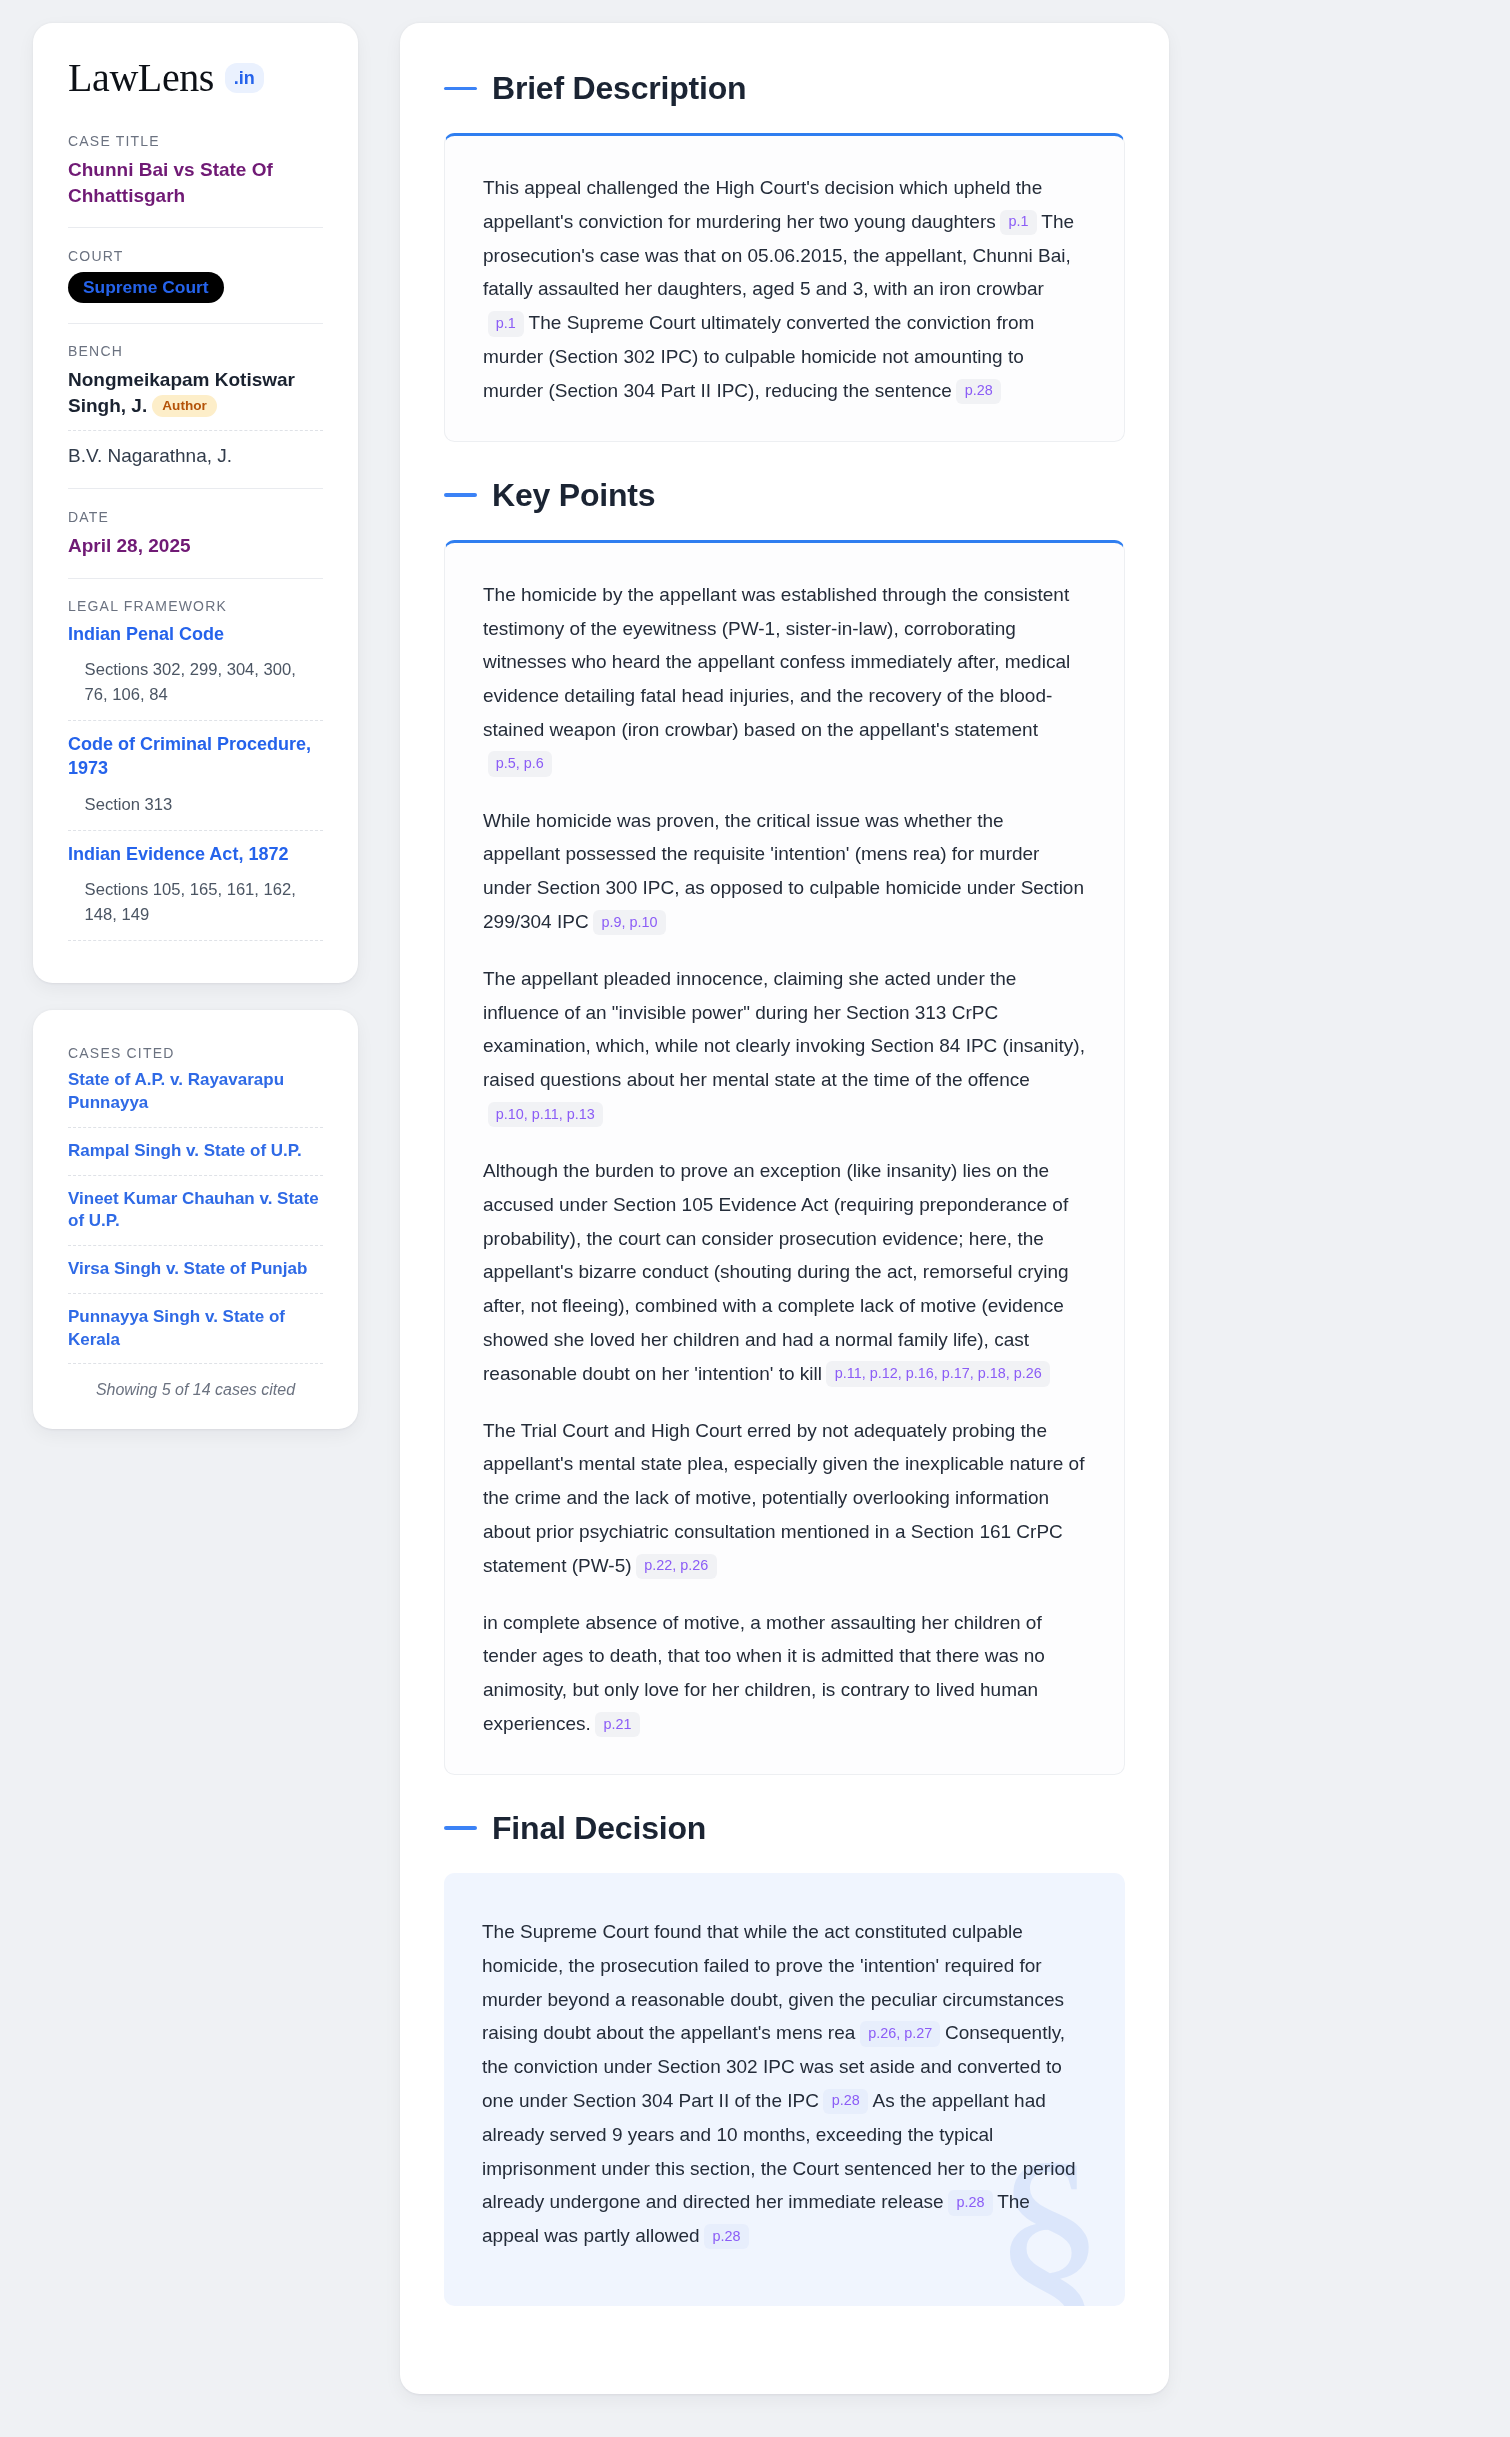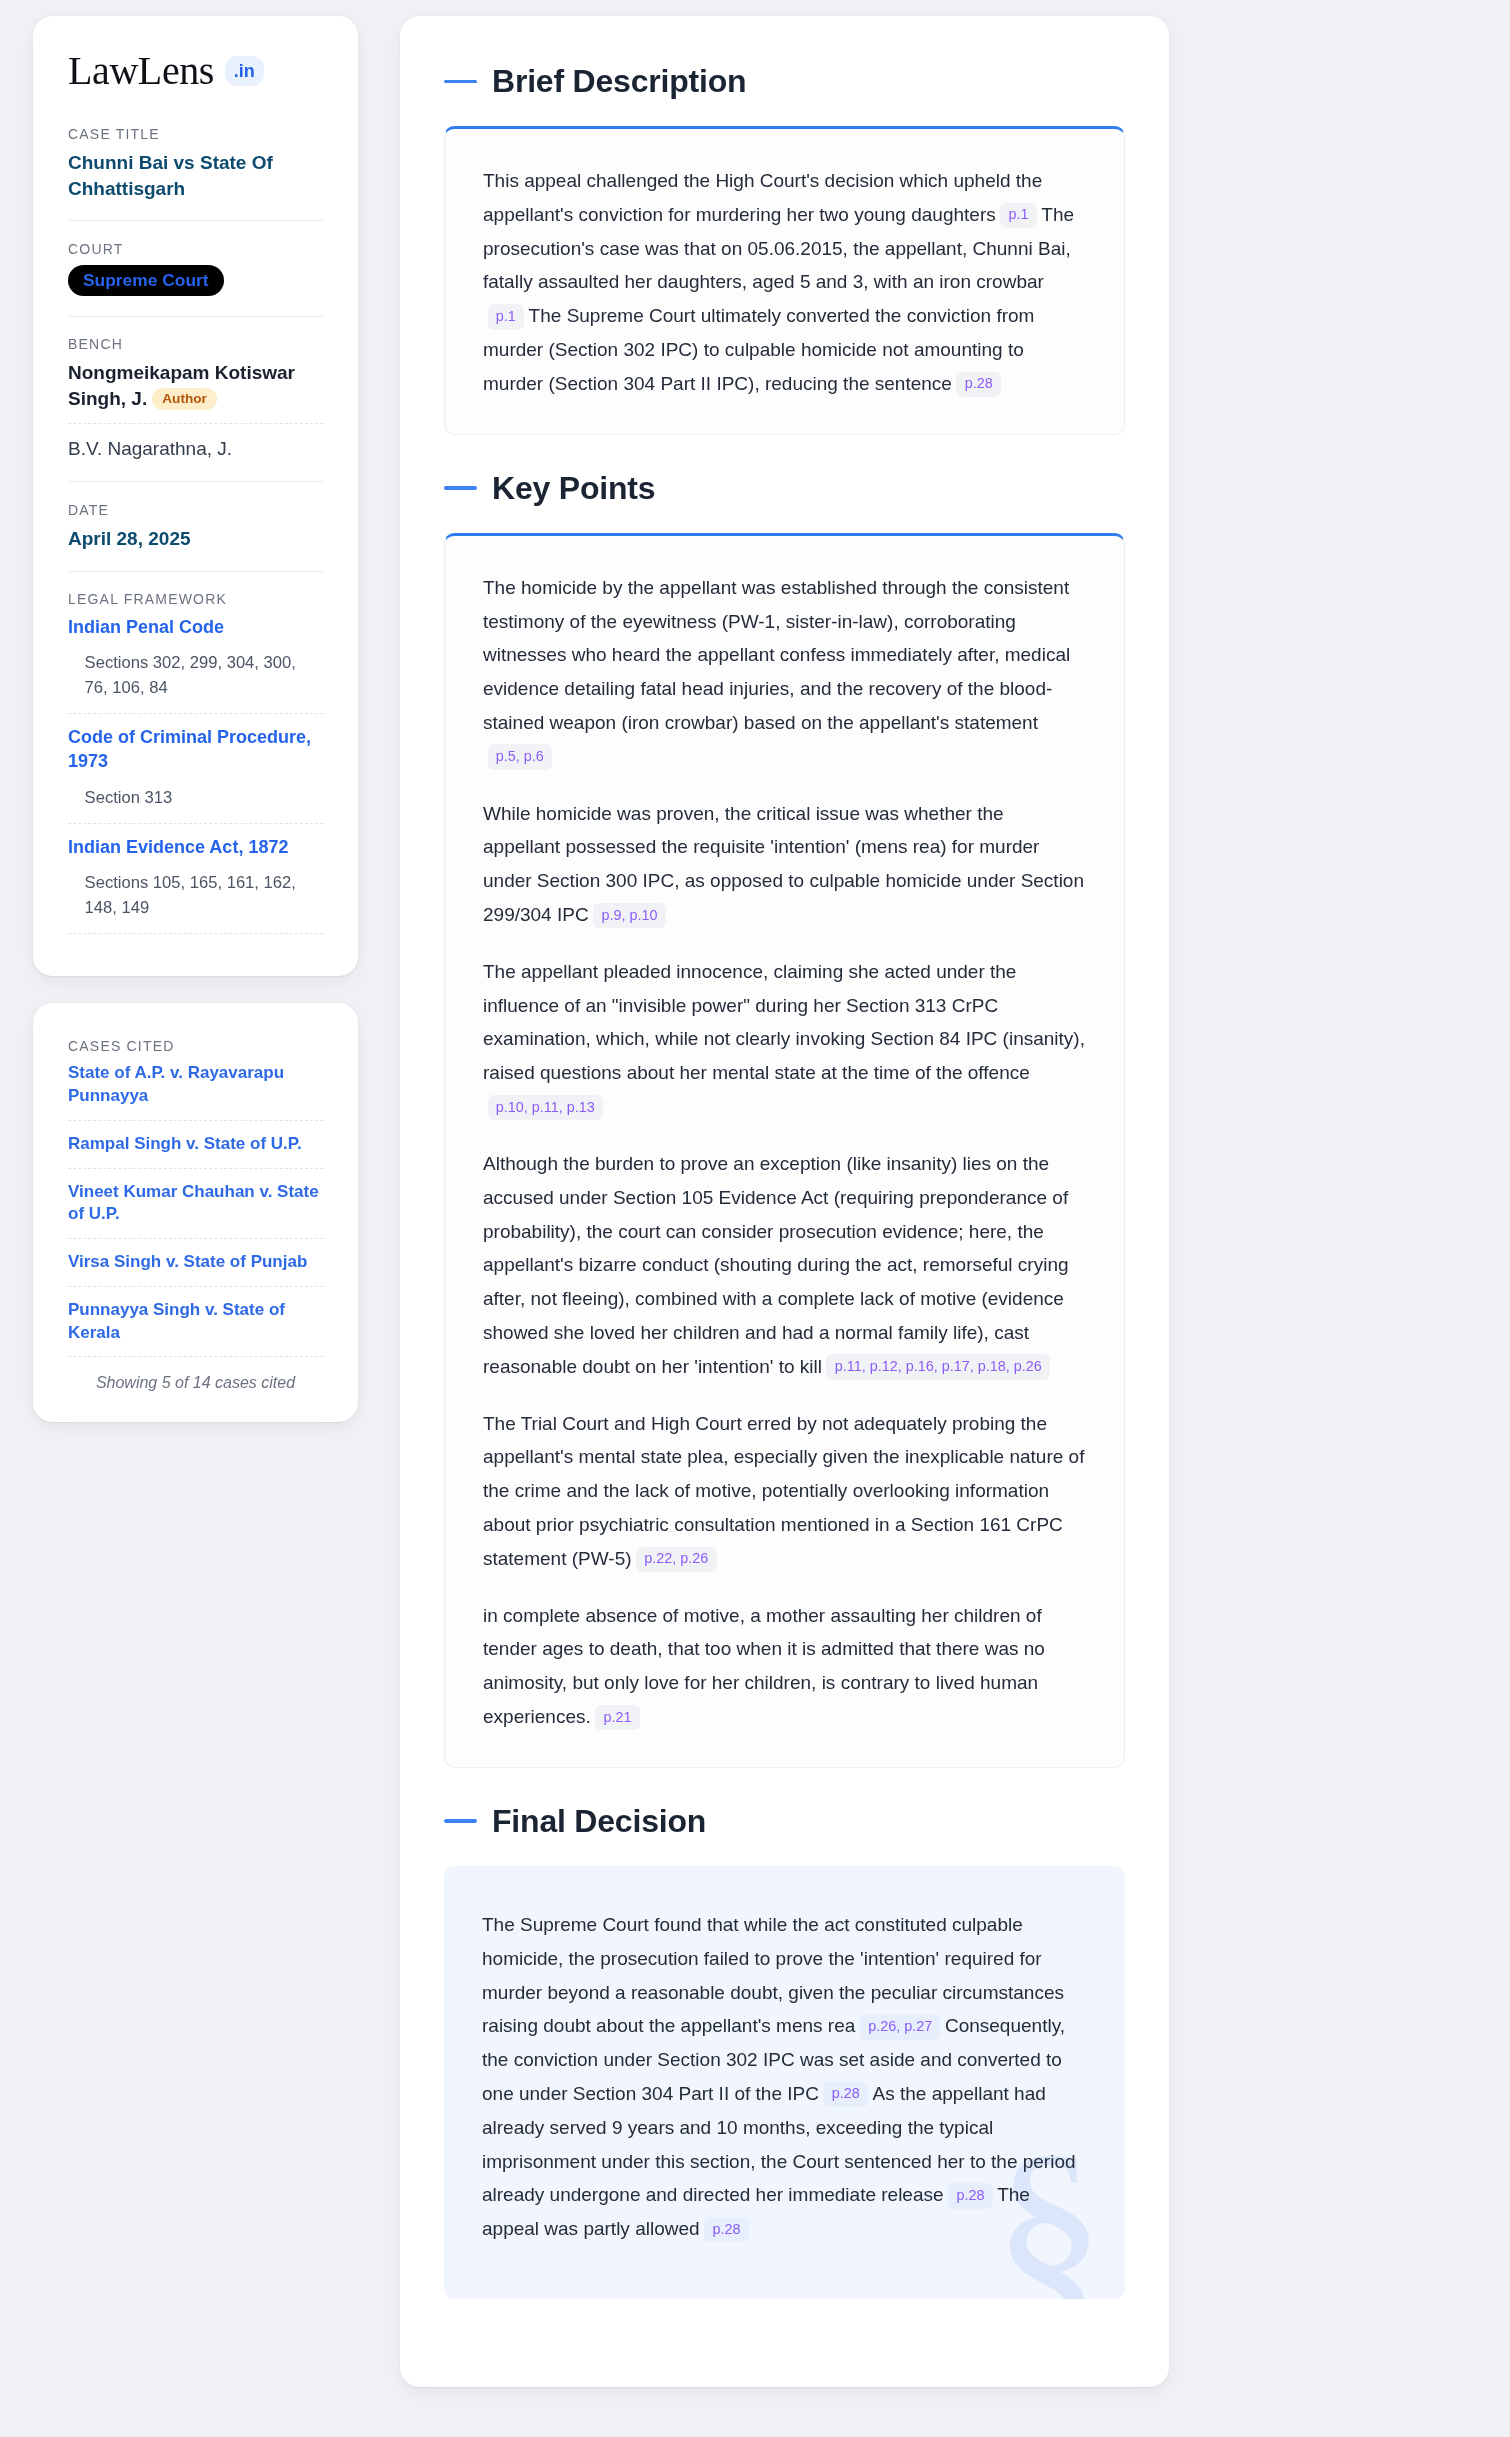--- a/index.html
+++ b/index.html
@@ -5,21 +5,21 @@
   * { box-sizing: border-box; margin: 0; padding: 0; }
   html, body {
     width: 1511px;
     background: #eff1f4;
     font-family: "Liberation Sans", sans-serif;
     -webkit-font-smoothing: antialiased;
   }
   .page {
     width: 1202px;
     min-height: 2438px;
-    padding: 16px 33px 33px 33px;
+    padding: 23px 33px 33px 33px;
     display: flex;
     gap: 42px;
     align-items: flex-start;
   }
 
   
   .sidebar {
     width: 325px;
     flex: 0 0 325px;
     display: flex;
@@ -54,21 +54,21 @@
   .meta-label {
     font-size: 14px;
     letter-spacing: 1.2px;
     color: #6b7280;
     text-transform: uppercase;
     margin-bottom: 8.3px;
   }
   .meta-value {
     font-size: 19px;
     font-weight: bold;
-    color: #0c4a6e;
+    color: #701a75;
     line-height: 1.33;
   }
   .meta-block { padding-bottom: 19.6px; }
   .divider { height: 0.8px; background: #e9ebef; margin-bottom: 19.6px; }
   .dashed { height: 0.8px; border-top: 0.8px dashed #dfe2e7; margin: 12px 0; }
 
   .pill-court {
     display: inline-block;
     background: #000000;
     color: #2563eb;

